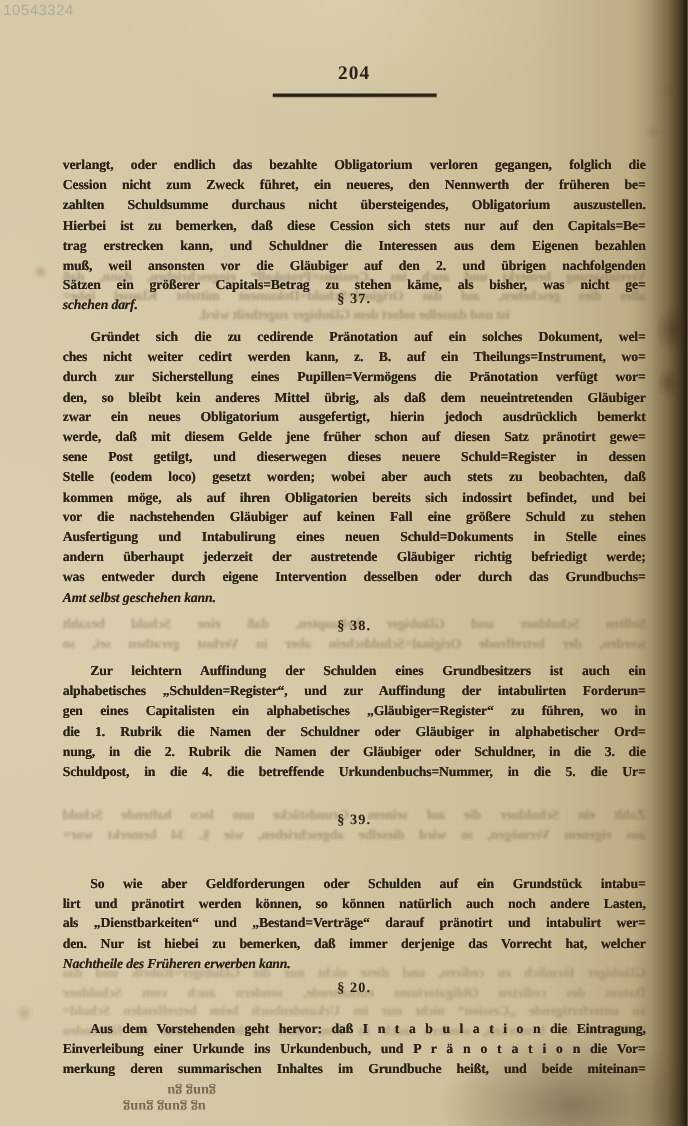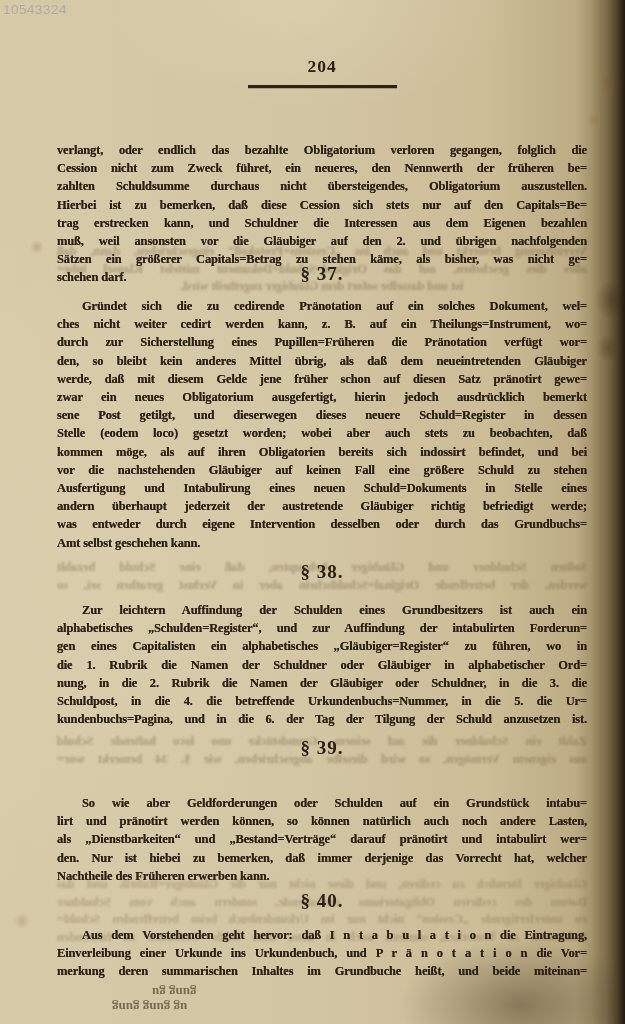--- a/index.html
+++ b/index.html
@@ -23,26 +23,26 @@
     background:linear-gradient(90deg, rgba(64,48,26,0) 0%, rgba(64,48,26,0.22) 45%, rgba(46,34,18,0.55) 78%, rgba(26,19,10,0.88) 100%);}
   .watermark{position:absolute;top:2px;left:3px;z-index:4;
     font-family:"Liberation Sans","DejaVu Sans",sans-serif;
     font-size:13.5px;letter-spacing:0.5px;color:rgba(158,162,156,0.75);text-align:center;}
   .content{position:absolute;left:0;top:0;width:516px;height:1024px;z-index:2;}
   .pageno{position:absolute;top:56px;left:57px;width:530px;text-align:center;
     font-size:17.5px;font-weight:700;letter-spacing:1px;}
   .pagerule{position:absolute;top:85px;left:248px;width:149px;height:3px;background:#2b2117;
     box-shadow:0 1px 0 rgba(43,33,23,0.25);}
   .sect-head{position:absolute;left:57px;width:530px;text-align:center;
-    font-size:19px;font-weight:700;letter-spacing:1px;}
+    font-size:13px;font-weight:700;letter-spacing:1px;}
   .para{position:absolute;left:57px;width:530px;font-size:12.5px;font-weight:700;
     line-height:18.2px;letter-spacing:-0.15px;
     text-shadow:0 0 0.5px rgba(42,32,22,0.75);}
   .ln{text-align:justify;text-align-last:justify;}
-  .ln.last{text-align-last:left;}
+  .ln.last{text-align-last:left;font-style:italic;}
   .ln.ind{padding-left:25px;}
   .bleed{position:absolute;left:57px;width:530px;z-index:1;pointer-events:none;
     font-size:12.5px;font-weight:700;line-height:17.5px;letter-spacing:-0.1px;
     color:rgba(98,78,48,0.38);filter:blur(1.1px);transform:scaleX(-1);}
   .bleed .ln{text-align:justify;text-align-last:justify;}
   .bleed .ctr{text-align:center;text-align-last:center;}
   .bleed-bottom{position:absolute;z-index:2;pointer-events:none;
     font-size:13px;font-weight:700;color:rgba(62,48,28,0.62);
     filter:blur(0.5px);transform:rotate(180deg);white-space:nowrap;}
 </style>
@@ -88,55 +88,54 @@
       <div class="ln">trag erstrecken kann, und Schuldner die Interessen aus dem Eigenen bezahlen</div>
       <div class="ln">muß, weil ansonsten vor die Gläubiger auf den 2. und übrigen nachfolgenden</div>
       <div class="ln">Sätzen ein größerer Capitals=Betrag zu stehen käme, als bisher, was nicht ge=</div>
       <div class="ln last">schehen darf.</div>
     </div>
 
     <div class="sect-head" style="top:263px;">§ 37.</div>
     <div class="para" style="top:297px;">
       <div class="ln ind">Gründet sich die zu cedirende Pränotation auf ein solches Dokument, wel=</div>
       <div class="ln">ches nicht weiter cedirt werden kann, z. B. auf ein Theilungs=Instrument, wo=</div>
-      <div class="ln">durch zur Sicherstellung eines Pupillen=Früheren die Pränotation verfügt wor=</div>
+      <div class="ln">durch zur Sicherstellung eines Pupillen=Vermögens die Pränotation verfügt wor=</div>
       <div class="ln">den, so bleibt kein anderes Mittel übrig, als daß dem neueintretenden Gläubiger</div>
+      <div class="ln">zwar ein neues Obligatorium ausgefertigt, hierin jedoch ausdrücklich bemerkt</div>
       <div class="ln">werde, daß mit diesem Gelde jene früher schon auf diesen Satz pränotirt gewe=</div>
-      <div class="ln">zwar ein neues Obligatorium ausgefertigt, hierin jedoch ausdrücklich bemerkt</div>
       <div class="ln">sene Post getilgt, und dieserwegen dieses neuere Schuld=Register in dessen</div>
       <div class="ln">Stelle (eodem loco) gesetzt worden; wobei aber auch stets zu beobachten, daß</div>
       <div class="ln">kommen möge, als auf ihren Obligatorien bereits sich indossirt befindet, und bei</div>
       <div class="ln">vor die nachstehenden Gläubiger auf keinen Fall eine größere Schuld zu stehen</div>
       <div class="ln">Ausfertigung und Intabulirung eines neuen Schuld=Dokuments in Stelle eines</div>
       <div class="ln">andern überhaupt jederzeit der austretende Gläubiger richtig befriedigt werde;</div>
       <div class="ln">was entweder durch eigene Intervention desselben oder durch das Grundbuchs=</div>
       <div class="ln last">Amt selbst geschehen kann.</div>
     </div>
 
     <div class="sect-head" style="top:561px;">§ 38.</div>
     <div class="para" style="top:601px;">
       <div class="ln ind">Zur leichtern Auffindung der Schulden eines Grundbesitzers ist auch ein</div>
       <div class="ln">alphabetisches „Schulden=Register“, und zur Auffindung der intabulirten Forderun=</div>
       <div class="ln">gen eines Capitalisten ein alphabetisches „Gläubiger=Register“ zu führen, wo in</div>
       <div class="ln">die 1. Rubrik die Namen der Schuldner oder Gläubiger in alphabetischer Ord=</div>
       <div class="ln">nung, in die 2. Rubrik die Namen der Gläubiger oder Schuldner, in die 3. die</div>
       <div class="ln">Schuldpost, in die 4. die betreffende Urkundenbuchs=Nummer, in die 5. die Ur=</div>
-      <div class="ln">kundenbuchs=Pagina, und in die 6. der Tag der Tilgung der Schuld anzusetzen ist.</div>
     </div>
 
     <div class="sect-head" style="top:737px;">§ 39.</div>
     <div class="para" style="top:766px;margin-top:28px;">
       <div class="ln ind">So wie aber Geldforderungen oder Schulden auf ein Grundstück intabu=</div>
       <div class="ln">lirt und pränotirt werden können, so können natürlich auch noch andere Lasten,</div>
       <div class="ln">als „Dienstbarkeiten“ und „Bestand=Verträge“ darauf pränotirt und intabulirt wer=</div>
       <div class="ln">den. Nur ist hiebei zu bemerken, daß immer derjenige das Vorrecht hat, welcher</div>
       <div class="ln last">Nachtheile des Früheren erwerben kann.</div>
     </div>
 
-    <div class="sect-head" style="top:890px;">§ 40.</div>
+    <div class="sect-head" style="top:890px;">§ 20.</div>
     <div class="para" style="top:926px;">
       <div class="ln ind">Aus dem Vorstehenden geht hervor: daß I n t a b u l a t i o n die Eintragung,</div>
       <div class="ln">Einverleibung einer Urkunde ins Urkundenbuch, und P r ä n o t a t i o n die Vor=</div>
       <div class="ln">merkung deren summarischen Inhaltes im Grundbuche heißt, und beide miteinan=</div>
     </div>
 
   </div>
 
   <div class="gutter"></div>
 </div>

